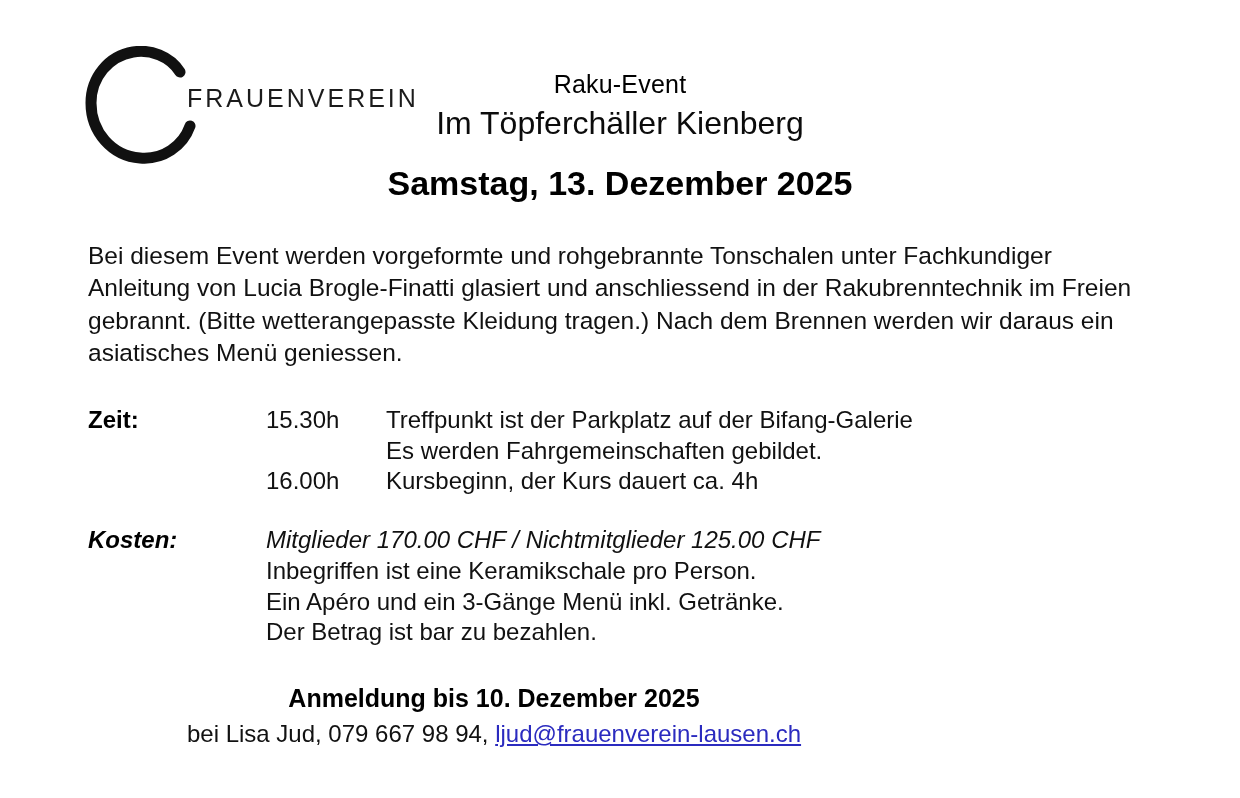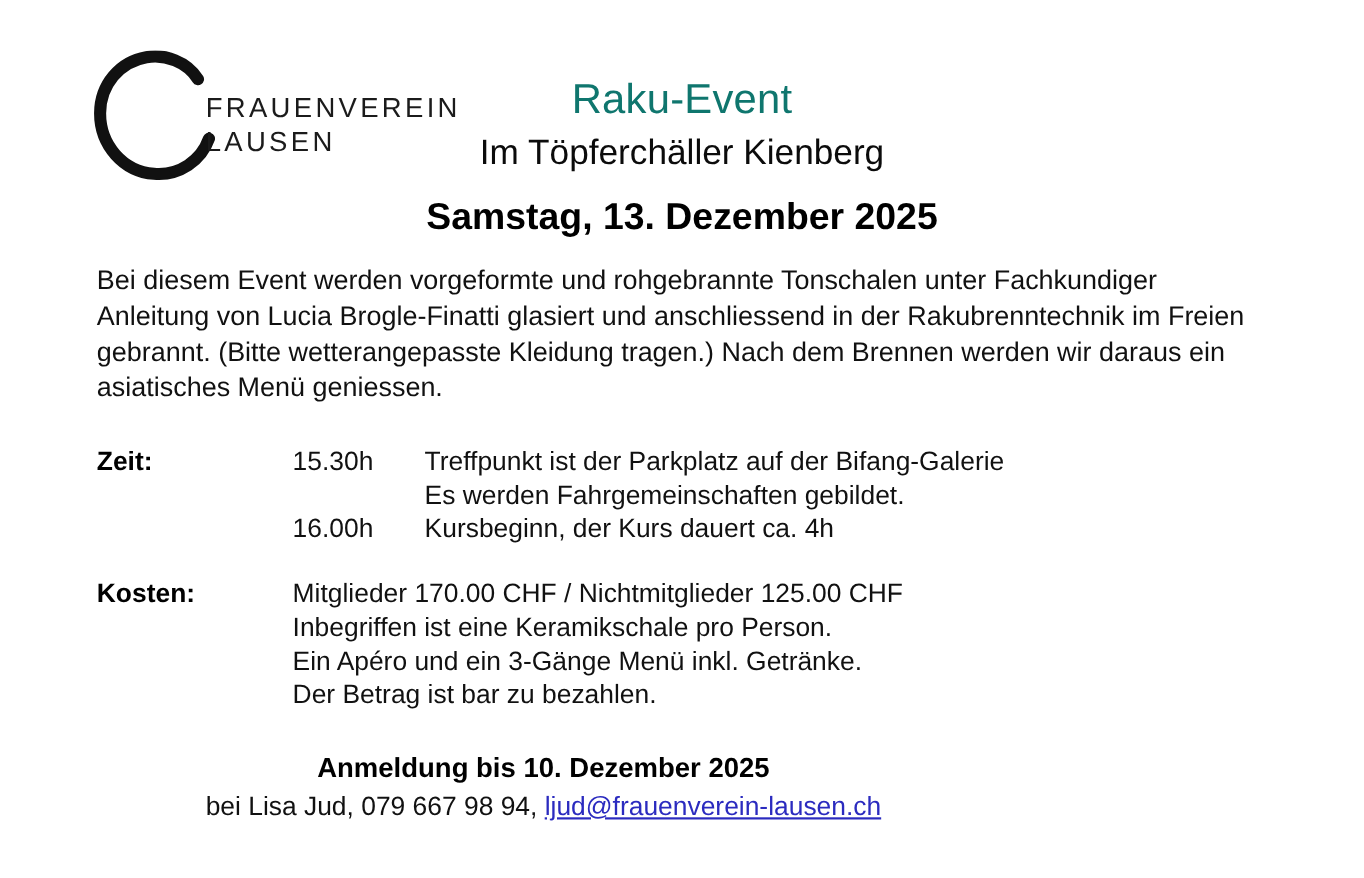--- a/index.html
+++ b/index.html
@@ -57,23 +57,23 @@
 
   
   .title-zone {
     position: absolute;
     left: 0;
     top: 70px;
     width: 1240px;
     text-align: center;
   }
   .title-main {
-    font-size: 38px;
+    font-size: 25px;
     font-weight: normal;
-    color: #0f766e;
+    color: #000000;
     letter-spacing: 0.2px;
     line-height: 1.15;
   }
   .title-sub {
     font-size: 32px;
     font-weight: normal;
     color: #0b0b0b;
     margin-top: 6px;
     line-height: 1.15;
   }
@@ -106,20 +106,21 @@
     font-size: 24px;
     color: #111111;
   }
   .row {
     display: flex;
     align-items: flex-end;
     line-height: 1.28;
   }
   .row.gap-top {
     margin-top: 28px;
+    font-style: italic;
   }
   .label {
     width: 178px;
     flex: 0 0 178px;
     font-weight: bold;
     font-size: 24px;
     color: #000000;
   }
   .time {
     width: 120px;
@@ -178,21 +179,20 @@
   <div class="logo-block">
     <div class="logo-mark">
       <svg viewBox="0 0 118 118" width="118" height="118" aria-hidden="true">
         <path d="M96,26 C86,10 66,3 49,6 C25,10 7,31 7,57 C7,86 28,110 56,112 C79,114 99,100 106,80" fill="none" stroke="#111111" stroke-width="11" stroke-linecap="round"></path>
         <path d="M106,80 C100,96 88,106 74,110" fill="none" stroke="#111111" stroke-width="7" stroke-linecap="round"></path>
         <path d="M96,26 C92,20 88,16 83,13" fill="none" stroke="#111111" stroke-width="6" stroke-linecap="round"></path>
       </svg>
     </div>
     <div class="logo-text">
       <div class="logo-line">FRAUENVEREIN</div>
-      <div class="logo-line second">LAUSEN</div>
     </div>
   </div>
 
   <div class="title-zone">
     <div class="title-main">Raku-Event</div>
     <div class="title-sub">Im Töpferchäller Kienberg</div>
     <div class="title-date">Samstag, 13. Dezember 2025</div>
   </div>
 
   <div class="intro">Bei diesem Event werden vorgeformte und rohgebrannte Tonschalen unter Fachkundiger Anleitung von Lucia Brogle-Finatti glasiert und anschliessend in der Rakubrenntechnik im Freien gebrannt. (Bitte wetterangepasste Kleidung tragen.) Nach dem Brennen werden wir daraus ein asiatisches Menü geniessen.</div>

